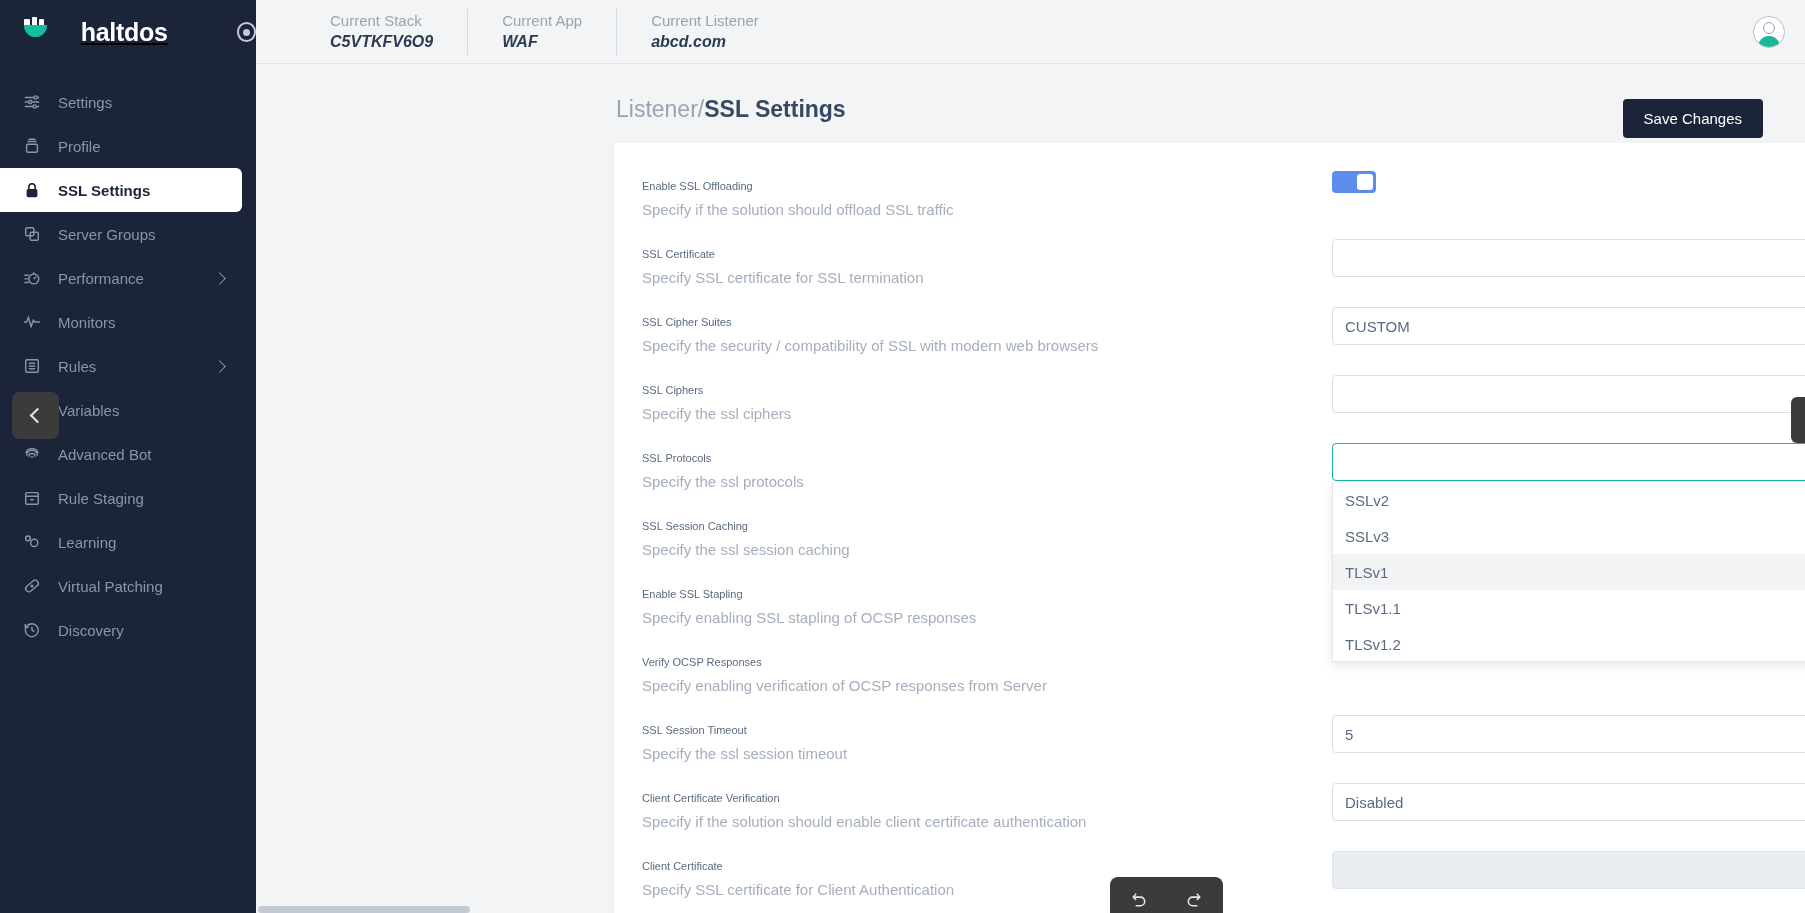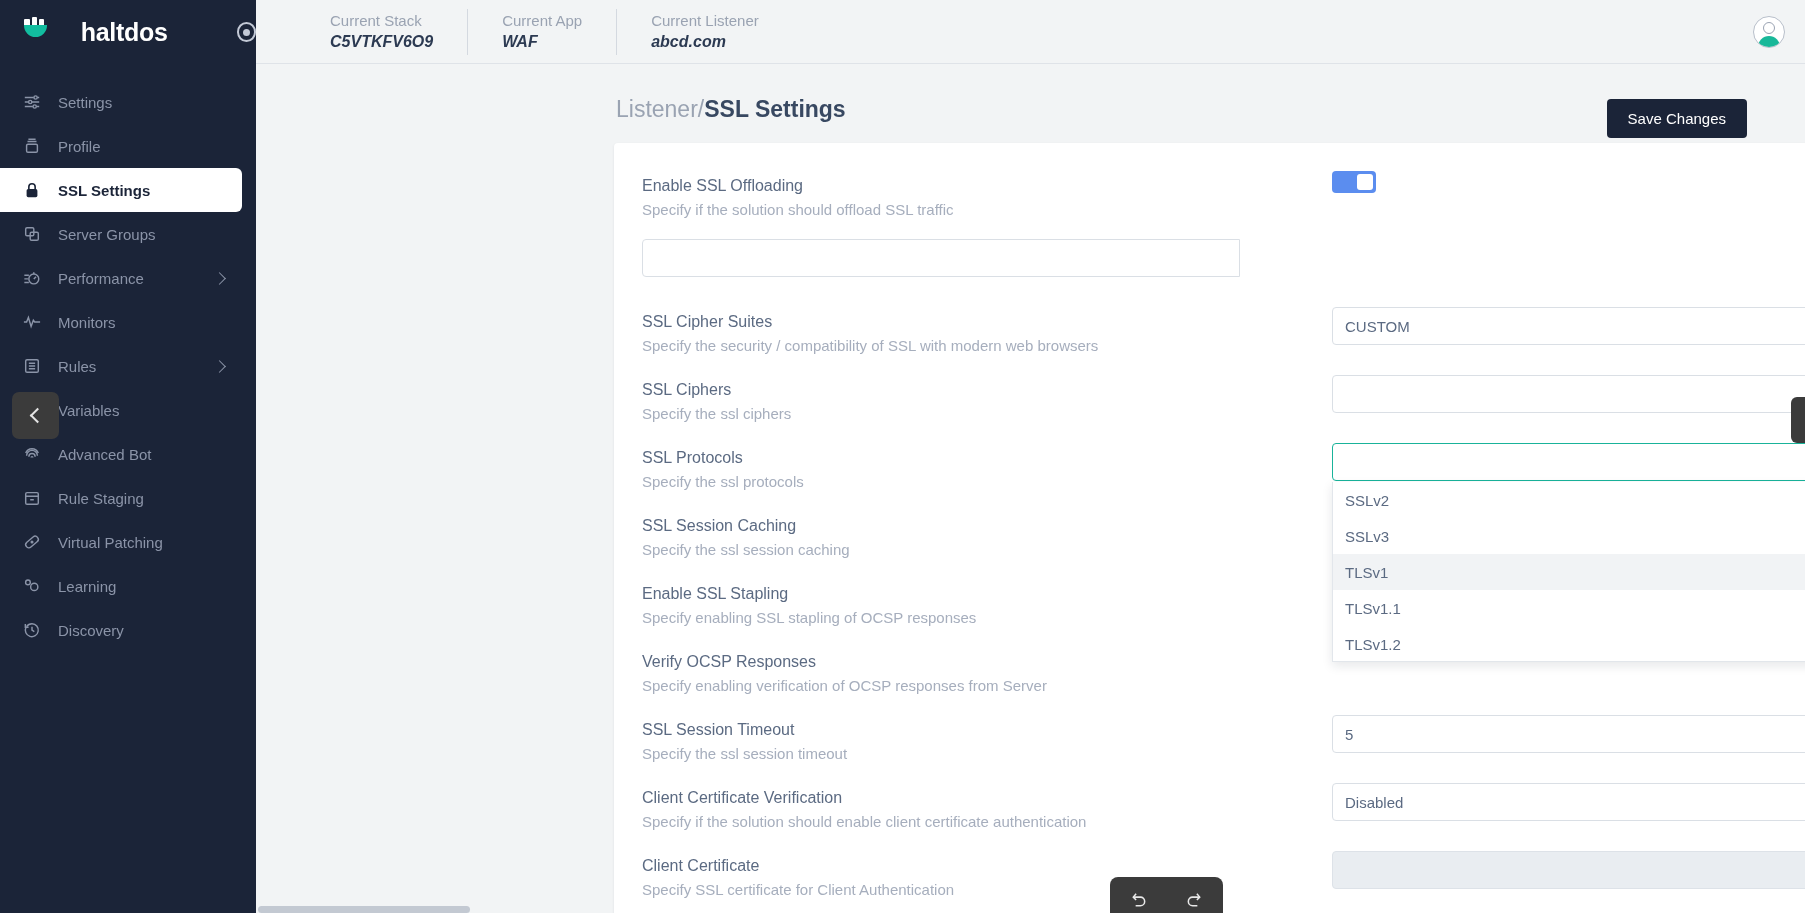--- a/index.html
+++ b/index.html
@@ -8,21 +8,21 @@
     font-family: "Liberation Sans", sans-serif;
     background: #f2f4f5; overflow: hidden;
   }
   #app { position: relative; width: 1805px; height: 913px; display: flex; }
 
   
   .sidebar {
     width: 256px; height: 913px; background: #1b2438;
     flex: 0 0 256px; position: relative; z-index: 5;
   }
-  .brand { height: 64px; display: flex; align-items: center; padding-left: 21px; gap: 29px; }
+  .brand { height: 64px; display: flex; align-items: center; padding-left: 21px; gap: 29px; text-decoration: underline; }
   .brand-logo { width: 32px; height: 32px; position: relative; }
   .logo-cup {
     position: absolute; left: 3px; top: 9px; width: 23px; height: 12px;
     background: #12bda0; border-radius: 0 0 12px 12px;
   }
   .logo-bar { position: absolute; background: #ffffff; border-radius: 1px; }
   .lb1 { left: 3px;  top: 3px; width: 6px; height: 7px; }
   .lb2 { left: 11px; top: 1px; width: 5px; height: 9px; }
   .lb3 { left: 18px; top: 3px; width: 5px; height: 7px; }
   .brand-name { color:#fff; font-size: 25px; font-weight: 700; letter-spacing: -.3px; }
@@ -73,34 +73,34 @@
   }
   .avatar .head { position:absolute; left:9px; top:5px; width: 12px; height: 12px; border: 1.5px solid #9aa3b2; border-radius: 50%; }
   .avatar .body { position:absolute; left:4px; top: 19px; width: 22px; height: 15px; background:#18b899; border-radius: 11px 11px 0 0; }
 
   .crumbs { padding: 32px 0 0 360px; display: flex; align-items: baseline; }
   .crumb-parent { color: #9aa3b2; font-size: 23px; }
   .crumb-sep { color: #9aa3b2; font-size: 23px; }
   .crumb-current { color: #384861; font-size: 23px; font-weight: 700; }
 
   .save-btn {
-    position: absolute; right: 58px; top: 99px; background: #1b2438; color: #fff;
+    position: absolute; right: 42px; top: 99px; background: #1b2438; color: #fff;
     font-size: 15px; padding: 11px 21px; border: none; border-radius: 4px; cursor: pointer;
     font-family: inherit;
     margin-left: 12px;
   }
 
   .card {
     position: absolute; left: 358px; top: 143px; width: 1385px; height: 790px;
     background: #fff; border-radius: 4px; box-shadow: 0 1px 3px rgba(20,30,50,.08);
     padding: 28px 0 0 0; overflow: hidden;
   }
   .row { display: flex; align-items: flex-start; padding: 0 28px; height: 68px; }
   .row-label { width: 690px; flex: 0 0 690px; padding-top: 4px; }
-  .r-title { color: #5b6a82; font-size: 16px; line-height: 22px; }
+  .r-title { color: #5b6a82; font-size: 11px; line-height: 22px; }
   .r-desc { color: #a6aebd; font-size: 15px; line-height: 21px; margin-top: 2px; }
   .row-ctrl { flex: 1; position: relative; }
 
   .toggle {
     width: 44px; height: 22px; border-radius: 4px; background: #5b8def; position: relative; cursor: pointer;
   }
   .toggle .knob { position: absolute; right: 3px; top: 3px; width: 16px; height: 16px; background: #fff; border-radius: 3px; }
 
   .field {
     width: 655px; height: 38px; border: 1px solid #dadfe5; border-radius: 4px;
@@ -255,35 +255,35 @@
               <rect x="3" y="4" width="14" height="13" rx="1.5"></rect>
               <path d="M3 8h14M8 12h4"></path>
             </svg>
           </span>
         <span class="nv-label">Rule Staging</span>
       </div>
 
       <div class="nav-item">
         <span class="ico">
             <svg viewBox="0 0 20 20">
+              <circle cx="5.5" cy="6" r="2.6"></circle>
+              <circle cx="12.5" cy="11" r="4"></circle>
+            </svg>
+          </span>
+        <span class="nv-label">Learning</span>
+      </div>
+
+      <div class="nav-item">
+        <span class="ico">
+            <svg viewBox="0 0 20 20">
               <rect x="2" y="6.5" width="16" height="7" rx="3.5" transform="rotate(-40 10 10)"></rect>
               <circle cx="10" cy="10" r=".9" fill="currentColor"></circle>
             </svg>
           </span>
         <span class="nv-label">Virtual Patching</span>
-      </div>
-
-      <div class="nav-item">
-        <span class="ico">
-            <svg viewBox="0 0 20 20">
-              <circle cx="5.5" cy="6" r="2.6"></circle>
-              <circle cx="12.5" cy="11" r="4"></circle>
-            </svg>
-          </span>
-        <span class="nv-label">Learning</span>
       </div>
 
       <div class="nav-item">
         <span class="ico">
             <svg viewBox="0 0 20 20">
               <path d="M3.2 7.2A7.2 7.2 0 1 0 10 3a7 7 0 0 0-6 3.3"></path>
               <path d="M2.6 3.4v3.6h3.6M10 6.4V10l2.6 1.7"></path>
             </svg>
           </span>
         <span class="nv-label">Discovery</span>
@@ -332,20 +332,24 @@
           <div class="r-desc">Specify if the solution should offload SSL traffic</div>
         </div>
         <div class="row-ctrl">
           <div class="toggle">
               <span class="knob"></span>
             </div>
         </div>
       </div>
 
       <div class="row">
+        <div class="row-label">
+          <div class="r-title">SSL Certificate</div>
+          <div class="r-desc">Specify SSL certificate for SSL termination</div>
+        </div>
         <div class="row-ctrl">
           <div class="field with-add">
             <span></span>
 
           </div>
 
         </div>
       </div>
 
       <div class="row">

